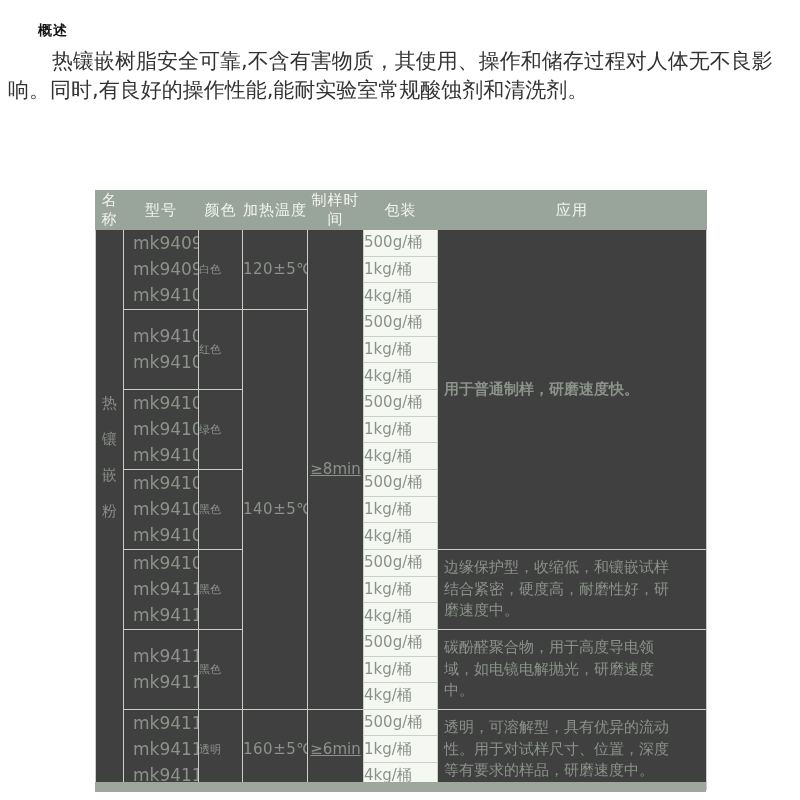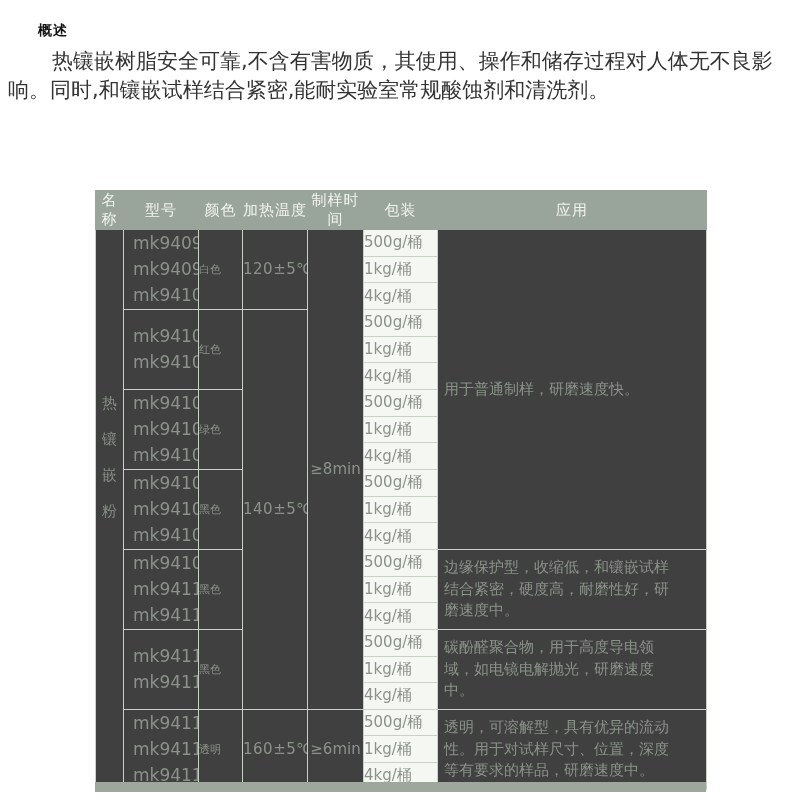--- a/index.html
+++ b/index.html
@@ -36,37 +36,37 @@
 
   .cell-name { text-align:center; }
   .name-stack { display:flex; flex-direction:column; align-items:center;
     gap:17px; position:relative; top:-52px; font-size:15px; color:#878f86; }
 
   .cell-model { font-size:17px; padding-left:9px; color:#878f86; }
   .cell-model .model-line { line-height:26px; }
 
   .cell-color { font-size:11px; text-align:left; }
   .cell-temp  { font-size:15px; text-align:right; letter-spacing:0.5px; }
-  .cell-time  { font-size:15px; text-align:center; }
+  .cell-time  { font-size:15px; text-align:center;text-decoration:underline; }
   .cell-pack  { font-size:15px; text-align:left; background:#f5f7f2; }
 
   .cell-app { font-size:15px; line-height:21.5px; color:#79857a;
     padding:4px 26px 4px 6px; word-break:break-all; }
-  .cell-app.single { padding-right:12px; }
+  .cell-app.single { padding-right:12px;font-weight:bold; }
 
   .bottom-bar { position:absolute; left:95px; top:782px; width:611px; height:10px;
     background:#9da79c; }
 </style>
 </head>
 <body>
 
 <div class="doc-title">概述</div>
 
 <div class="paragraphs">
-  <p>热镶嵌树脂安全可靠,不含有害物质，其使用、操作和储存过程对人体无不良影响。同时,和镶嵌试样结合紧密,能耐实验室常规酸蚀剂和清洗剂。</p>
+  <p>热镶嵌树脂安全可靠,不含有害物质，其使用、操作和储存过程对人体无不良影响。同时,有良好的操作性能,能耐实验室常规酸蚀剂和清洗剂。</p>
 </div>
 
 <table class="spec">
   <colgroup>
     <col class="c-name">
       <col class="c-model">
       <col class="c-color">
       <col class="c-temp">
     <col class="c-time">
       <col class="c-pack">

